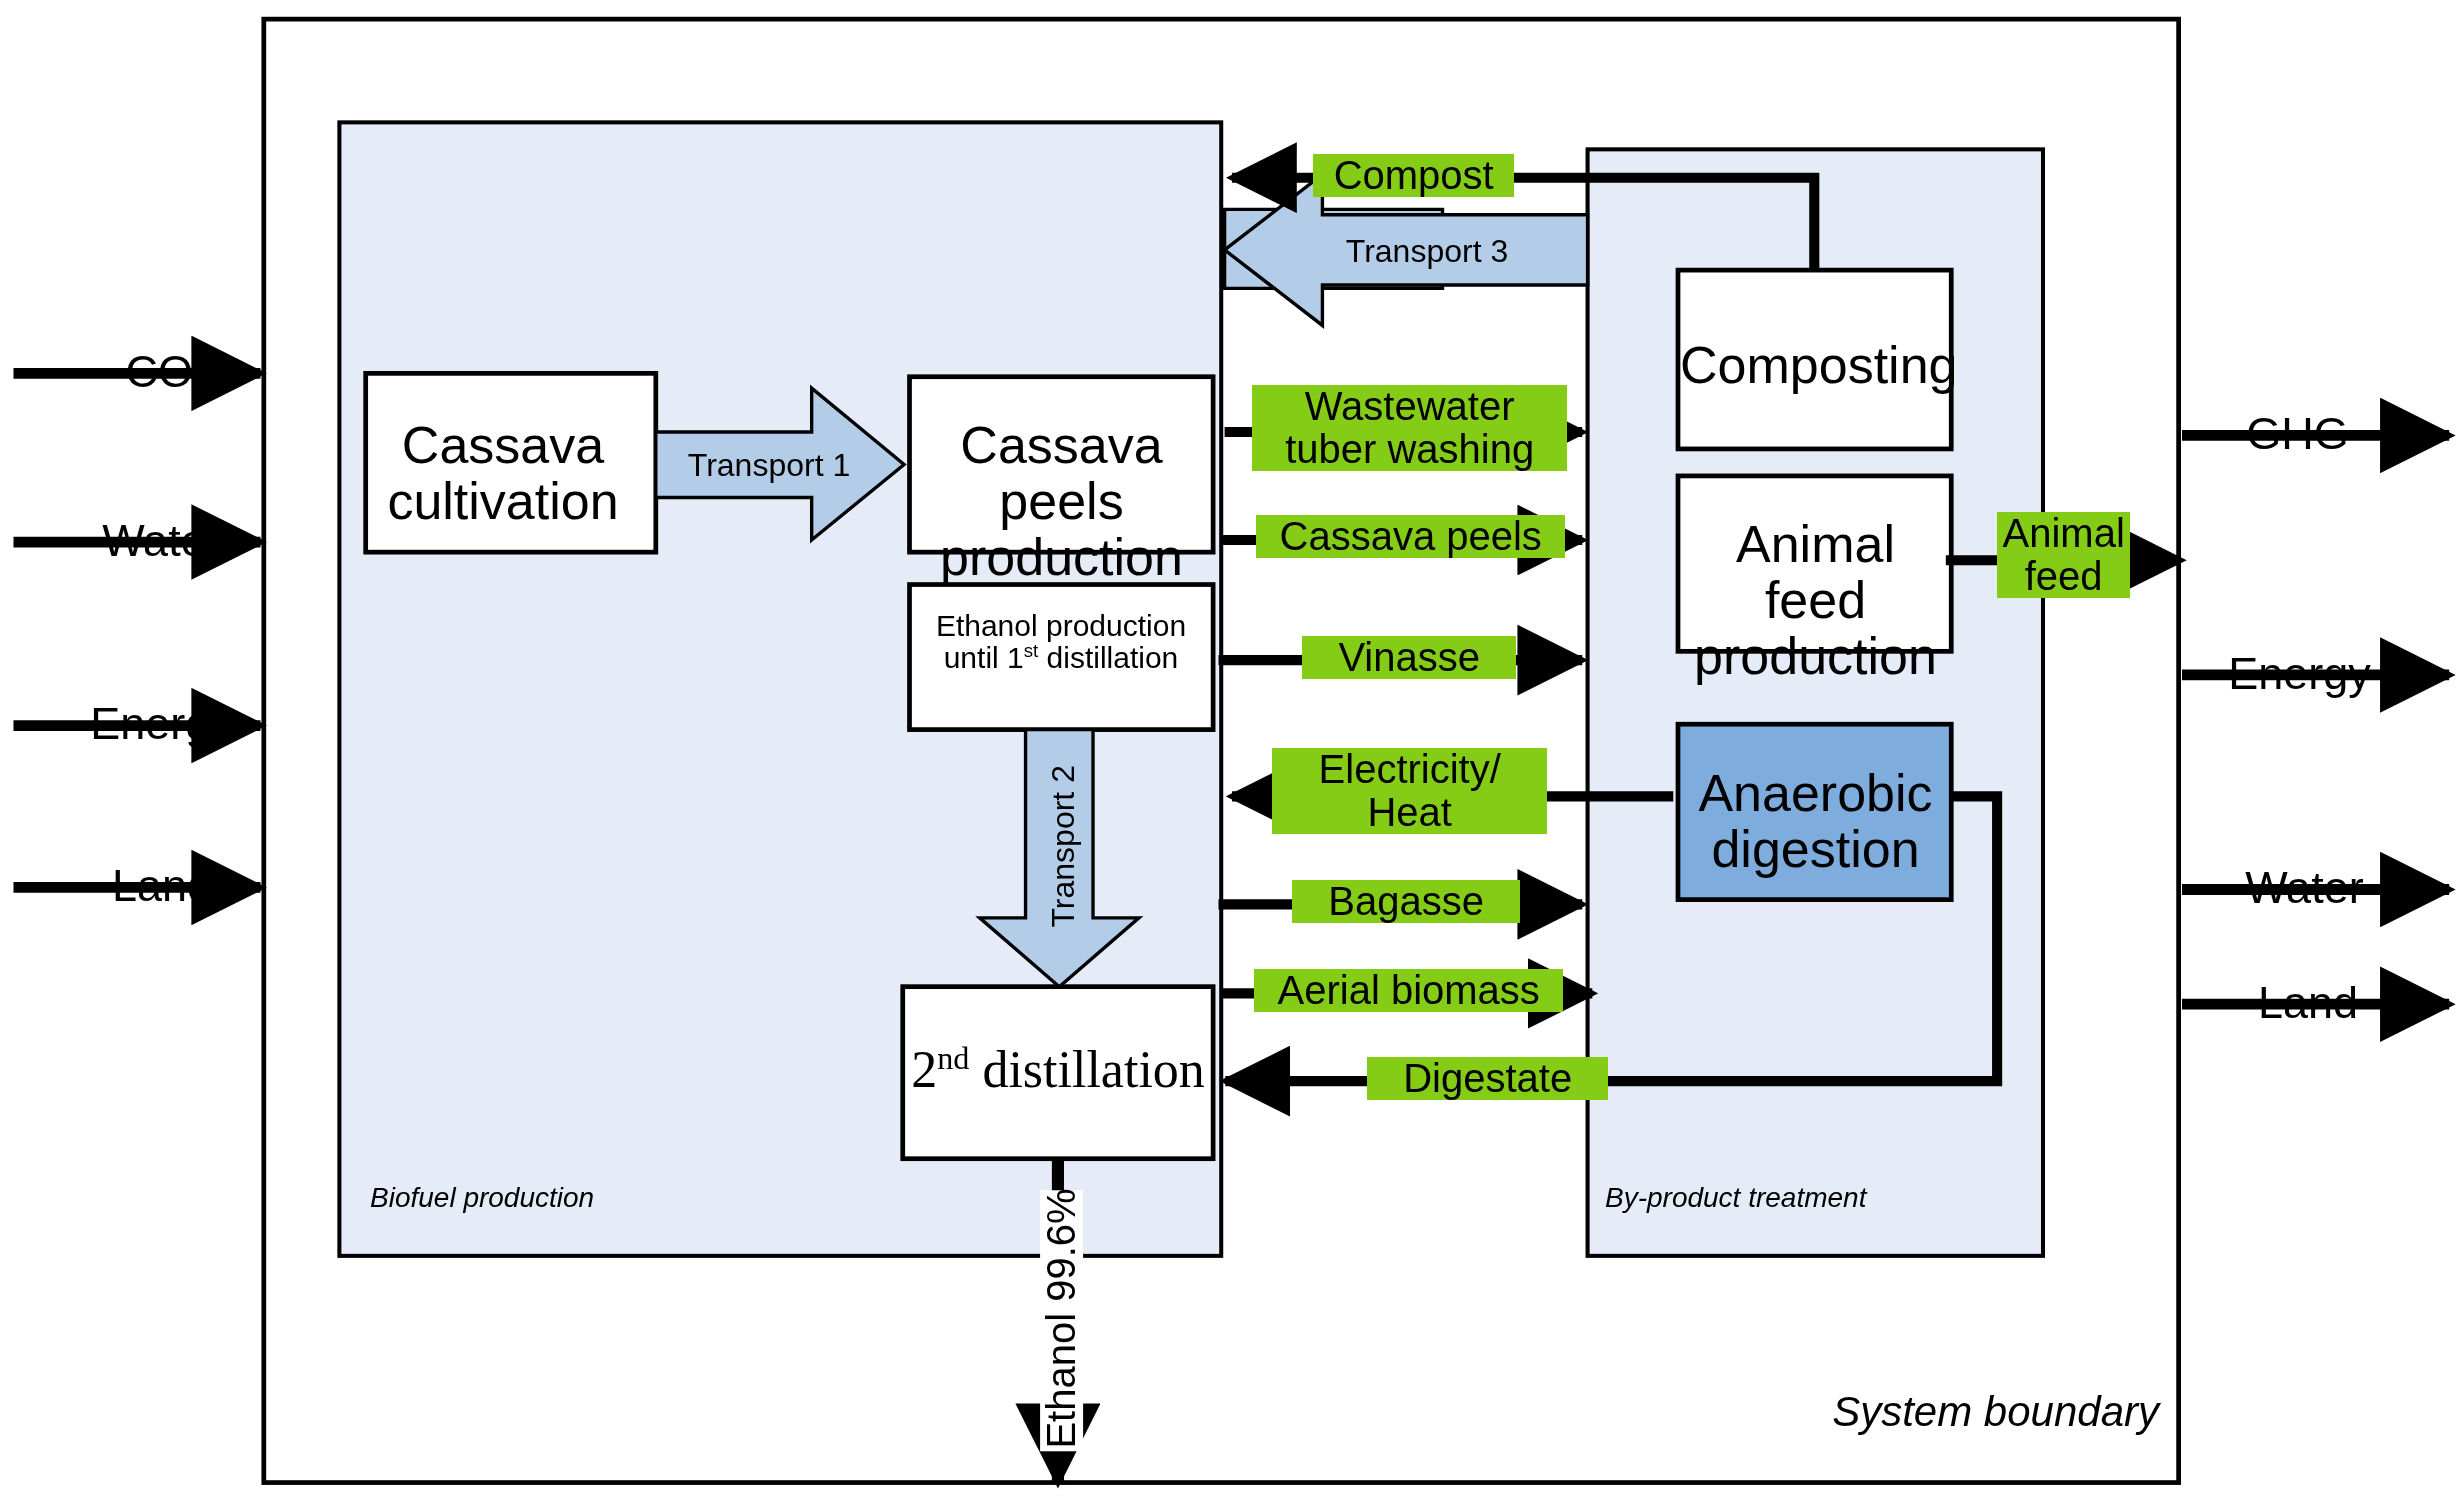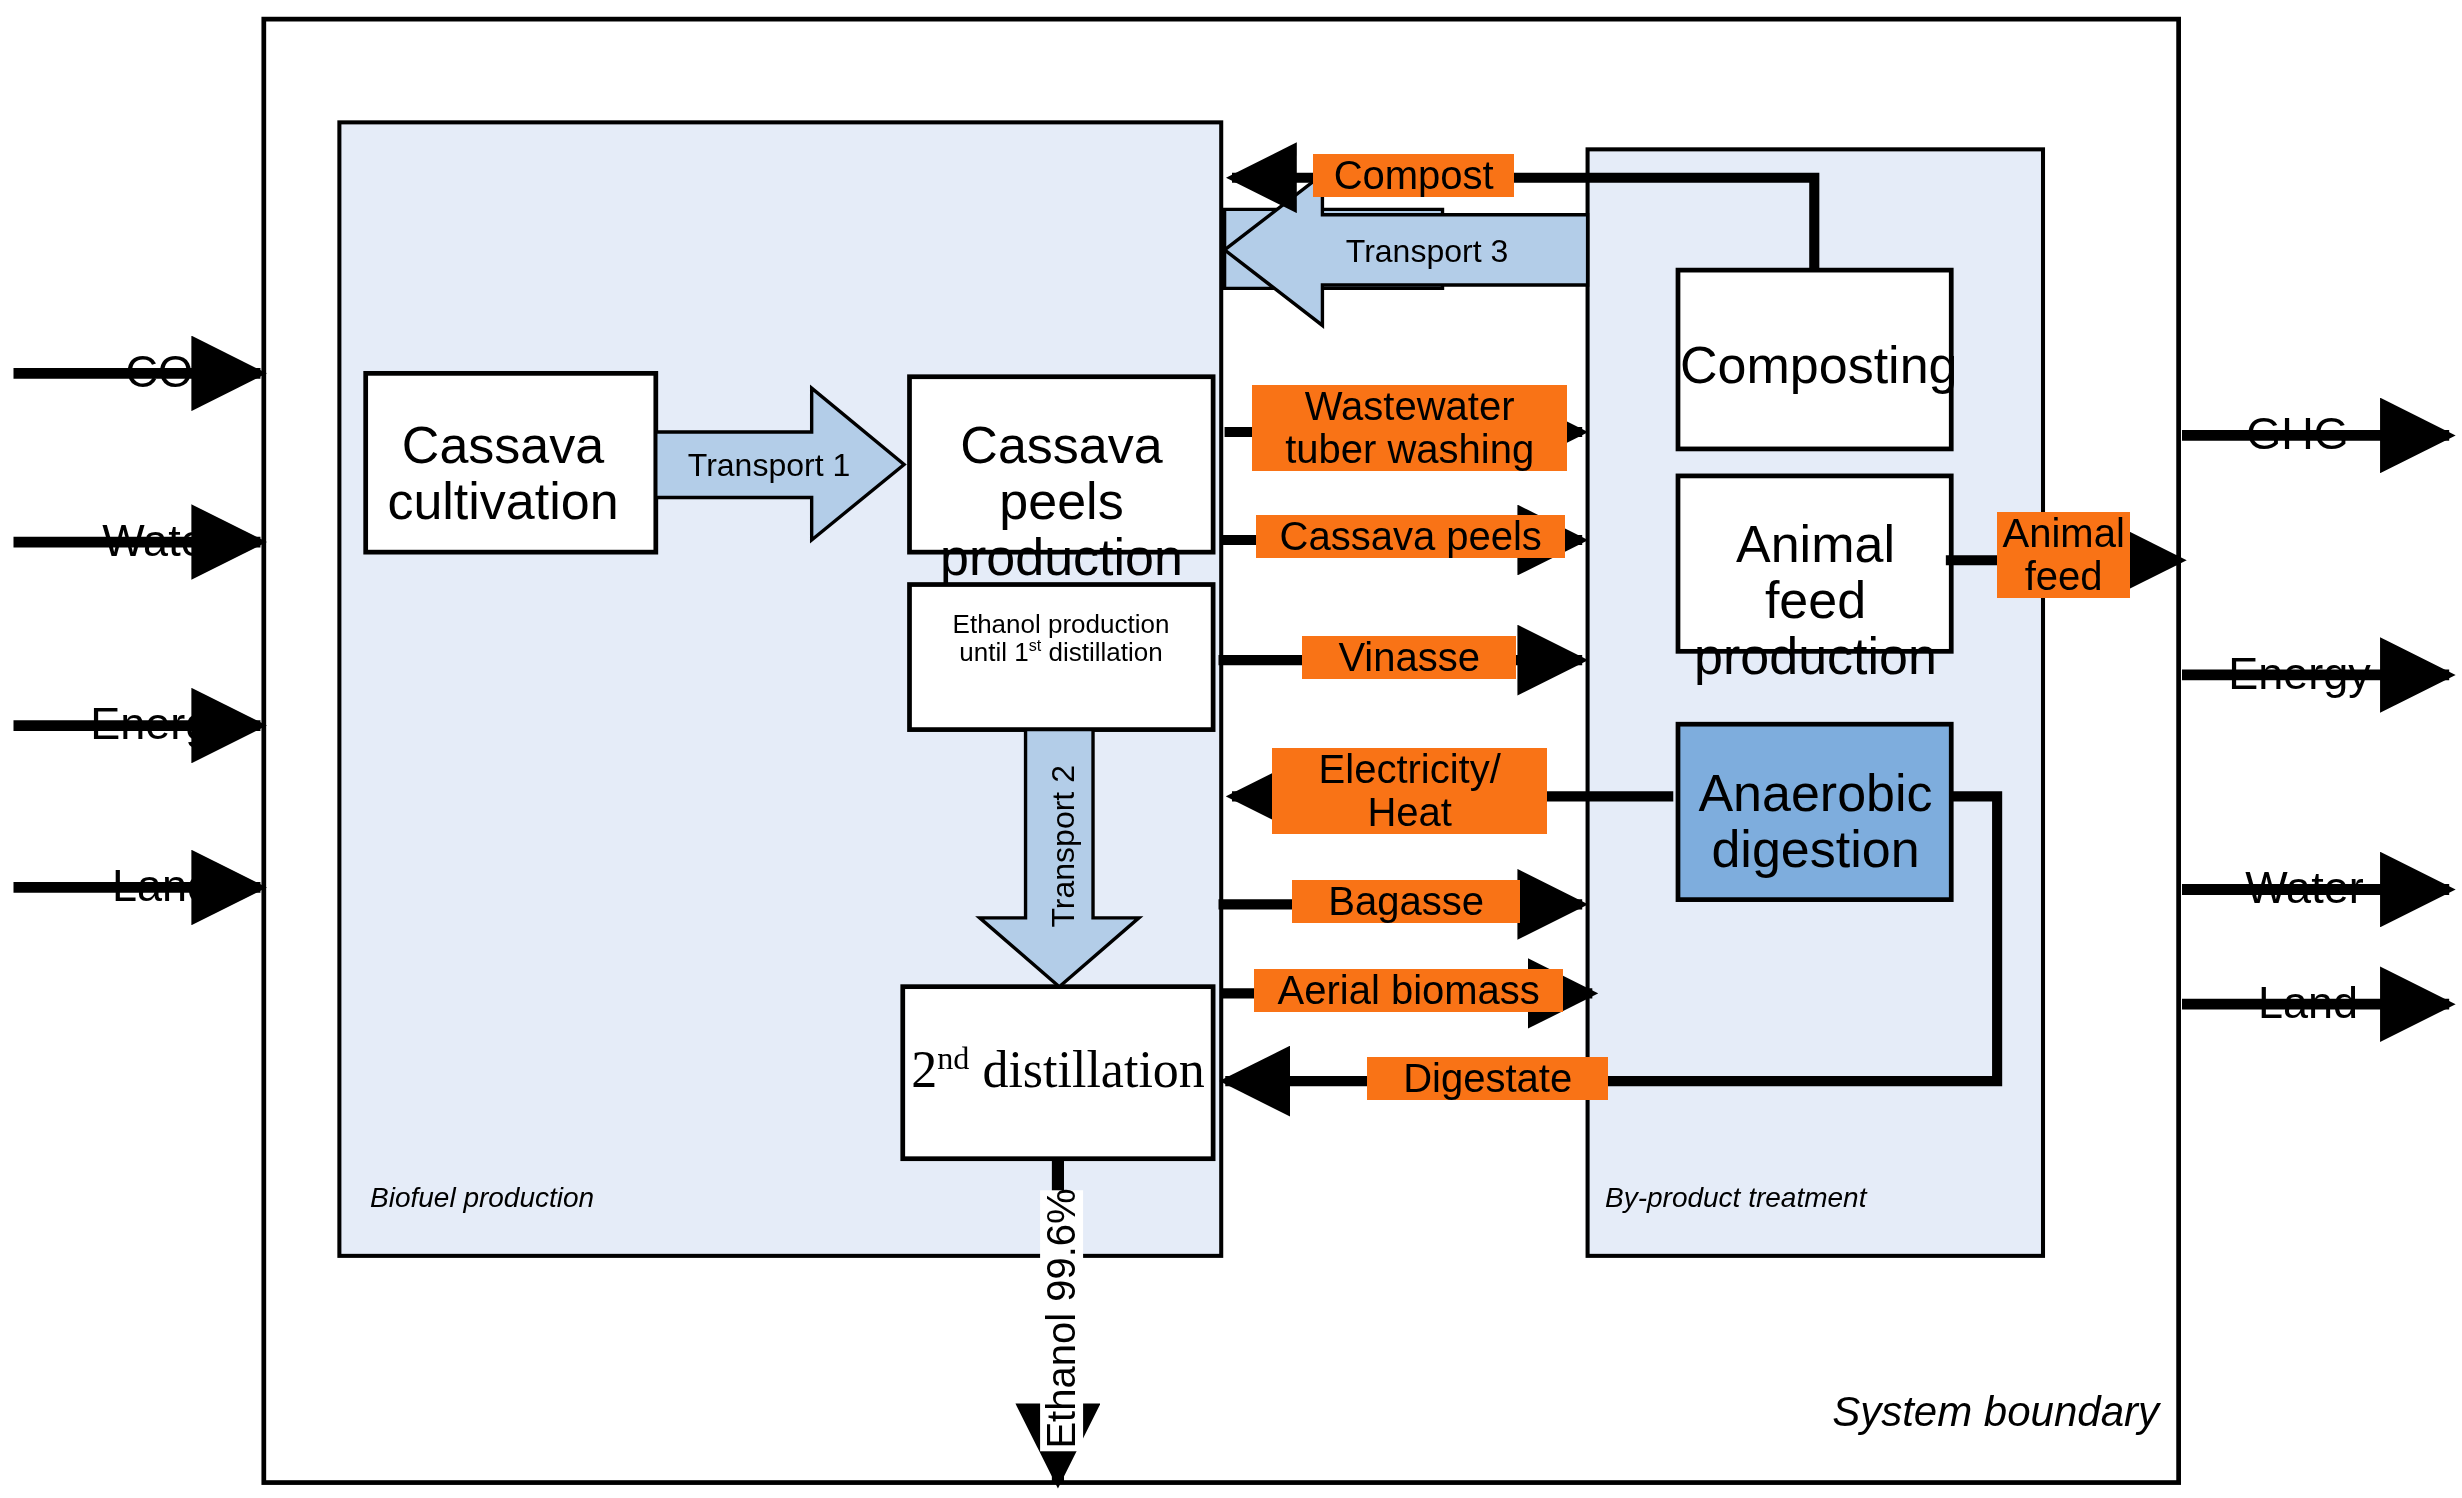--- a/index.html
+++ b/index.html
@@ -4,24 +4,24 @@
 <style>
   html,body{margin:0;padding:0;background:#ffffff;}
   body{font-family:"Liberation Sans", sans-serif;}
   #stage{position:relative;width:2462px;height:1499px;background:#fff;overflow:hidden;}
   svg{position:absolute;left:0;top:0;width:2462px;height:1499px;}
 
   .lbl{position:absolute;color:#000;line-height:1.08;text-align:center;
        font-family:"Liberation Sans", sans-serif;white-space:nowrap;}
   .lbl.wrap{white-space:normal;}
   .io{font-size:45px;}
-  .flowlbl{font-size:40px;background:#f97316;padding:0 2.7px;}
+  .flowlbl{font-size:40px;background:#84cc16;padding:0 2.7px;}
   .flowlbl.nobg{background:transparent;}
   .boxlbl{font-size:52px;}
-  .boxlbl.small{font-size:26px;}
+  .boxlbl.small{font-size:30px;}
   .translbl{font-size:32px;}
   .panellbl{font-size:28px;font-style:italic;}
   .sysbl{font-size:42px;font-style:italic;}
   .vert{transform-origin:center center;}
   sup{font-size:0.62em;vertical-align:super;line-height:0;margin-top:16px;}
 </style>
 </head>
 <body>
 
 <div id="stage">

